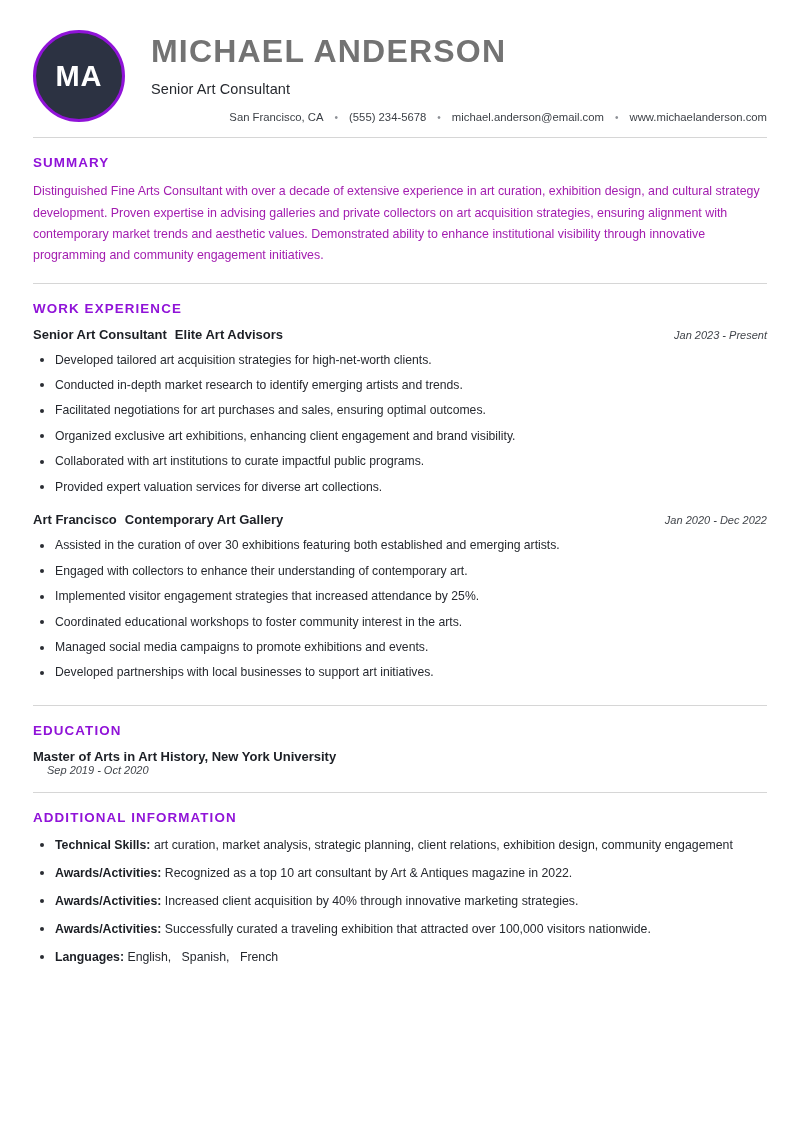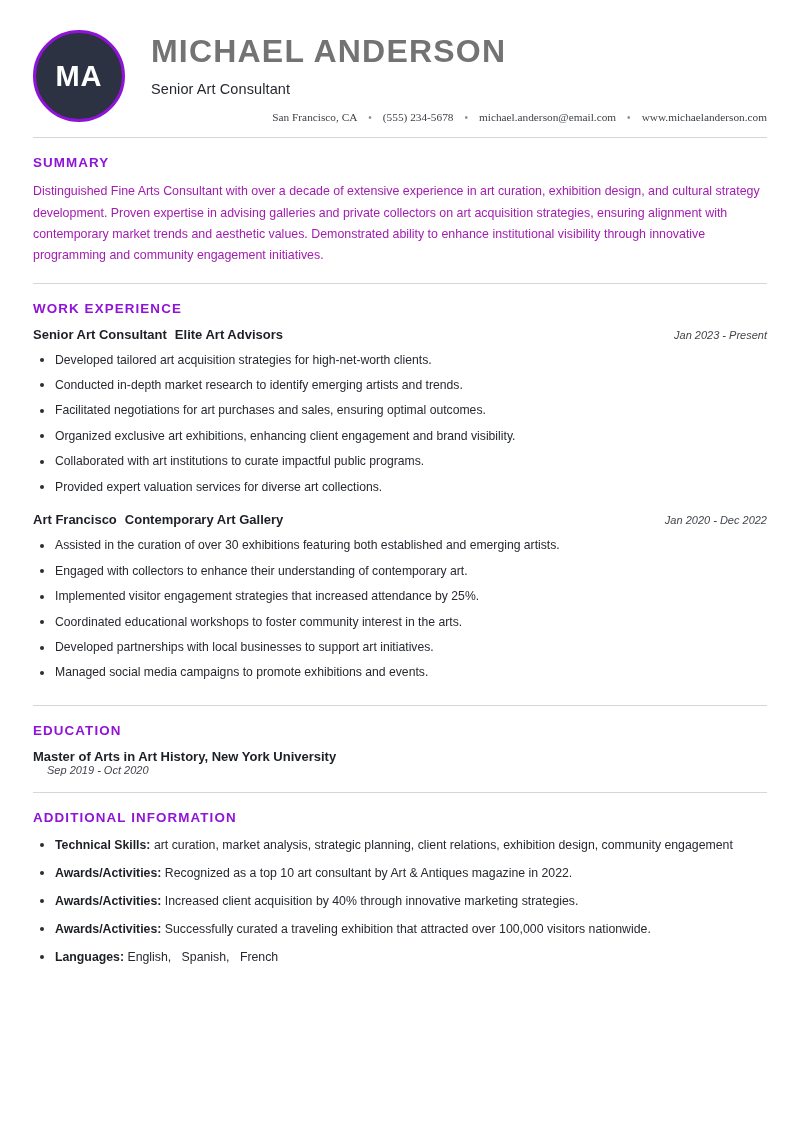--- a/index.html
+++ b/index.html
@@ -68,21 +68,21 @@
   }
   .contact-row {
     margin-top: 14px;
     display: flex;
     justify-content: flex-end;
     align-items: center;
     flex-wrap: wrap;
     font-size: 11.3px;
     color: #3b3f45;
   }
-  .contact-item { white-space: nowrap; font-family: Liberation Serif, serif; }
+  .contact-item { white-space: nowrap; }
   .contact-sep {
     color: #8d9096;
     padding: 0 11px;
     font-size: 10px;
   }
 
   
   .section {
     padding-top: 17px;
     padding-bottom: 16px;
@@ -242,22 +242,22 @@
         <div class="job-head-left">
           <span>Art Francisco</span><span class="job-company">Contemporary Art Gallery</span>
         </div>
         <div class="job-dates">Jan 2020 - Dec 2022</div>
       </div>
       <ul class="bullets">
         <li>Assisted in the curation of over 30 exhibitions featuring both established and emerging artists.</li>
         <li>Engaged with collectors to enhance their understanding of contemporary art.</li>
         <li>Implemented visitor engagement strategies that increased attendance by 25%.</li>
         <li>Coordinated educational workshops to foster community interest in the arts.</li>
+        <li>Managed social media campaigns to promote exhibitions and events.</li>
         <li>Developed partnerships with local businesses to support art initiatives.</li>
-        <li>Managed social media campaigns to promote exhibitions and events.</li>
       </ul>
     </div>
   </div>
 
   <div class="section">
     <div class="section-title">EDUCATION</div>
     <div class="edu-head">
       <div class="edu-degree">Master of Arts in Art History, New York University</div>
       <div class="job-dates">Sep 2019 - Oct 2020</div>
     </div>

